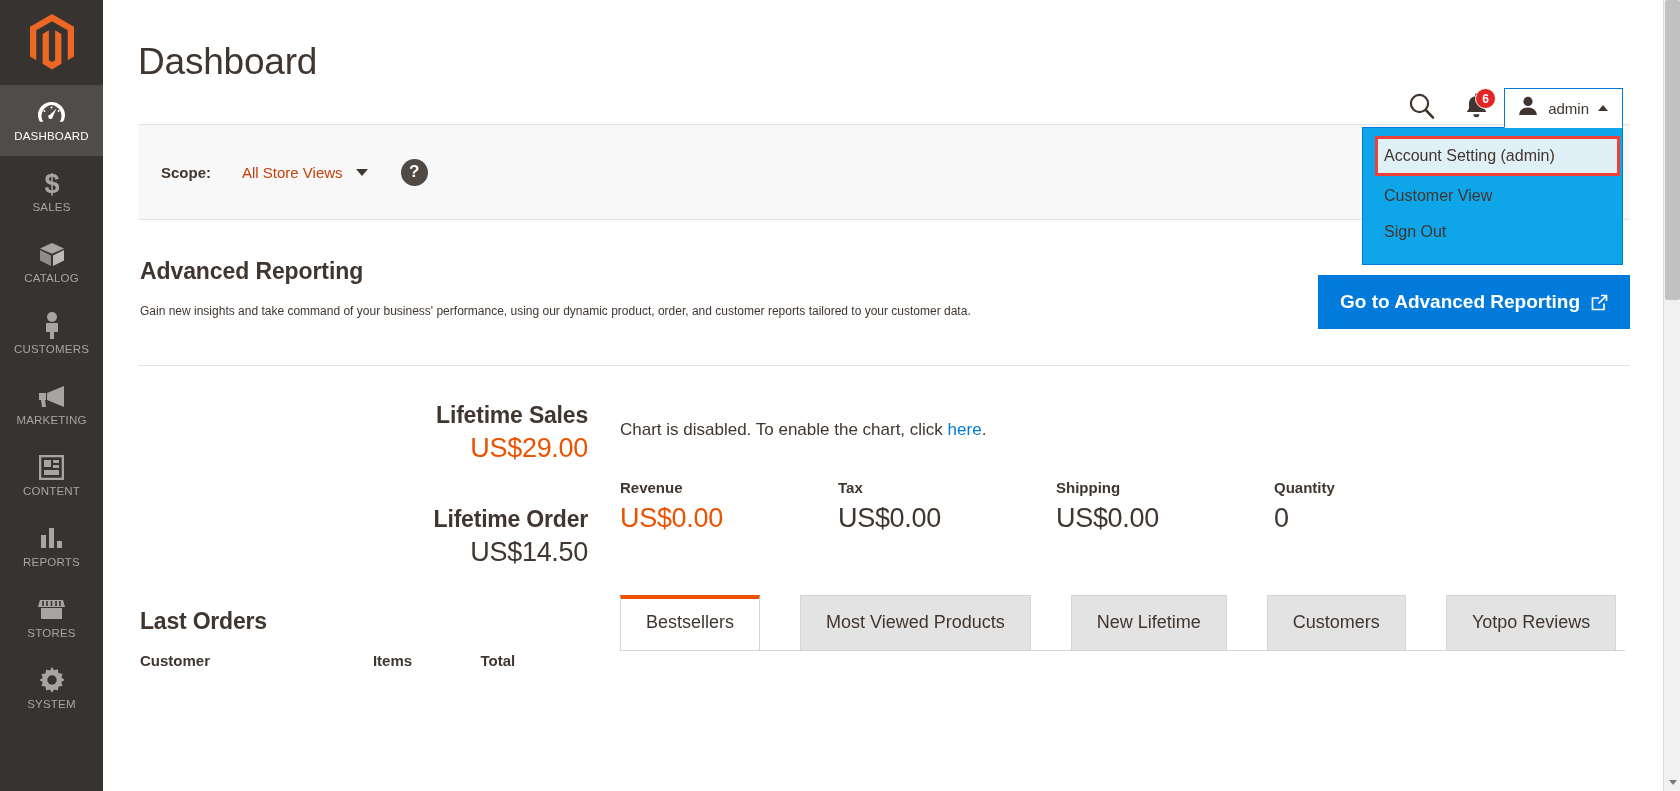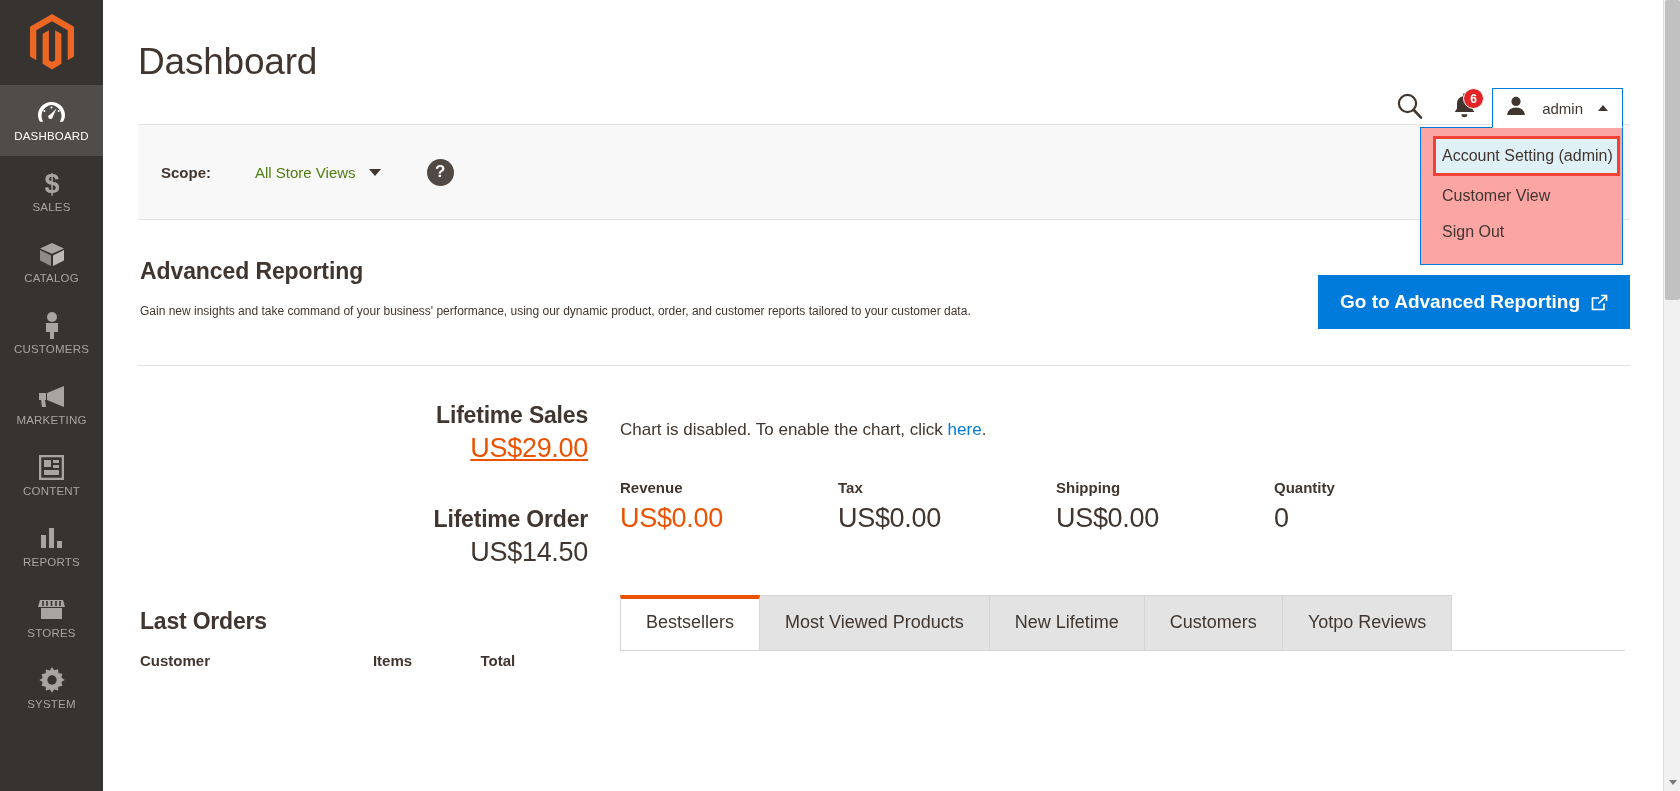--- a/index.html
+++ b/index.html
@@ -109,21 +109,21 @@
     color: #fff;
     font-size: 12px;
     font-weight: bold;
     display: flex; align-items: center; justify-content: center;
     padding: 0 4px;
     border: 1px solid #fff;
   }
   .admin-btn {
     display: flex;
     align-items: center;
-    gap: 15px;
+    gap: 9px;
     height: 40px;
     padding: 0 14px 0 12px;
     border: 1px solid #007bdb;
     border-bottom: 1px solid #ffffff;
     background: #ffffff;
     cursor: pointer;
     position: relative;
     z-index: 40;
   }
   .admin-name {
@@ -135,22 +135,22 @@
     border-left: 5px solid transparent;
     border-right: 5px solid transparent;
     border-bottom: 6px solid #41362f;
   }
 
   
   .admin-dropdown {
     position: absolute;
     top: 127px;
     right: 57px;
-    width: 203px;
-    background: #fca5a5;
+    width: 261px;
+    background: #0ea5e9;
     border: 1px solid #007bdb;
     z-index: 35;
     padding: 8px 0 14px 0;
   }
   .dd-item {
     font-size: 16px;
     color: #41362f;
     padding: 6px 0 6px 21px;
     cursor: pointer;
     line-height: 1.5;
@@ -167,33 +167,32 @@
   
   .scope-bar {
     margin: 0 50px 0 35px;
     border-top: 1px solid #e3e3e3;
     border-bottom: 1px solid #e3e3e3;
     background: #f8f8f8;
     height: 96px;
     display: flex;
     align-items: center;
     padding-left: 23px;
-    gap: 13px;
   }
   .scope-label {
     font-size: 15px;
     font-weight: bold;
     color: #41362f;
     margin-right: 31px;
   }
   .scope-select {
     display: flex; align-items: center; gap: 13px;
     cursor: pointer;
   }
-  .scope-value { font-size: 15px; color: #4d7c0f; }
+  .scope-value { font-size: 15px; color: #c2410c; }
   .caret-down {
     width: 0; height: 0;
     border-left: 6px solid transparent;
     border-right: 6px solid transparent;
     border-top: 7px solid #41362f;
   }
   .help-badge {
     width: 27px; height: 27px;
     border-radius: 50%;
     background: #514943;
@@ -262,21 +261,21 @@
     color: #41362f;
     letter-spacing: -0.2px;
     line-height: 1.35;
   }
   .stat-val {
     font-size: 27px;
     color: #41362f;
     line-height: 1.3;
     letter-spacing: -0.3px;
   }
-  .stat-val.accent { color: #eb5202; text-decoration: underline; }
+  .stat-val.accent { color: #eb5202; }
 
   .last-orders-title {
     font-size: 23px;
     font-weight: bold;
     color: #41362f;
     margin-bottom: 17px;
     letter-spacing: -0.2px;
   }
   .lo-table { width: 100%; border-collapse: collapse; }
   .lo-table th {
@@ -312,20 +311,21 @@
     letter-spacing: -0.3px;
   }
   .total-value.accent { color: #eb5202; }
 
   
   .tabs {
     display: flex;
     align-items: center;
     border-bottom: 1px solid #d6d6d6;
     margin-right: 5px;
+    gap: 41px;
   }
   .tab {
     background: #e3e3e3;
     border: 1px solid #d6d6d6;
     border-bottom: none;
     font-size: 18px;
     color: #41362f;
     padding: 16px 25px 17px 25px;
     cursor: pointer;
     position: relative;

